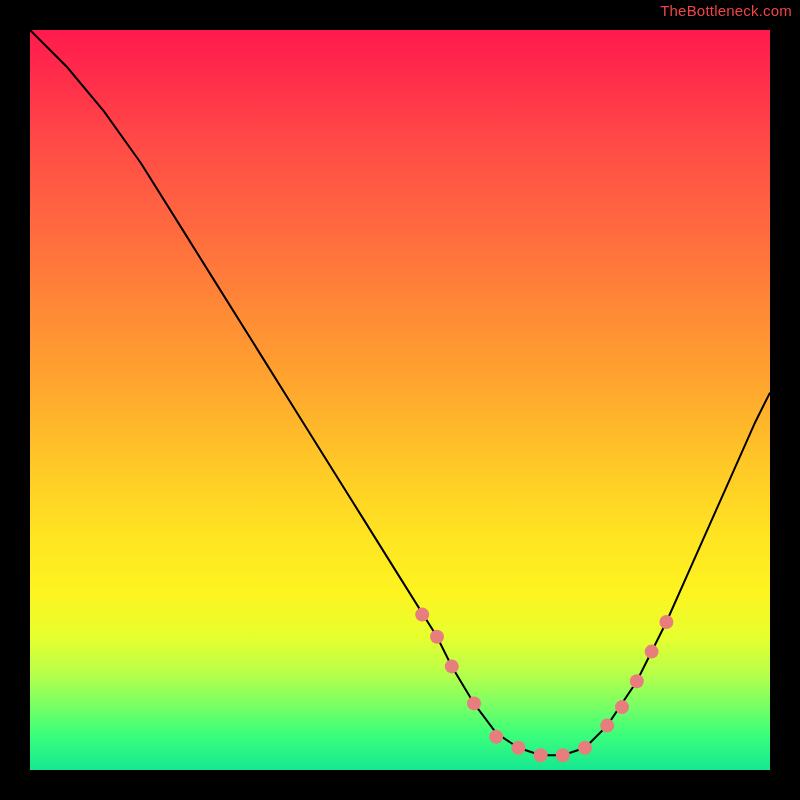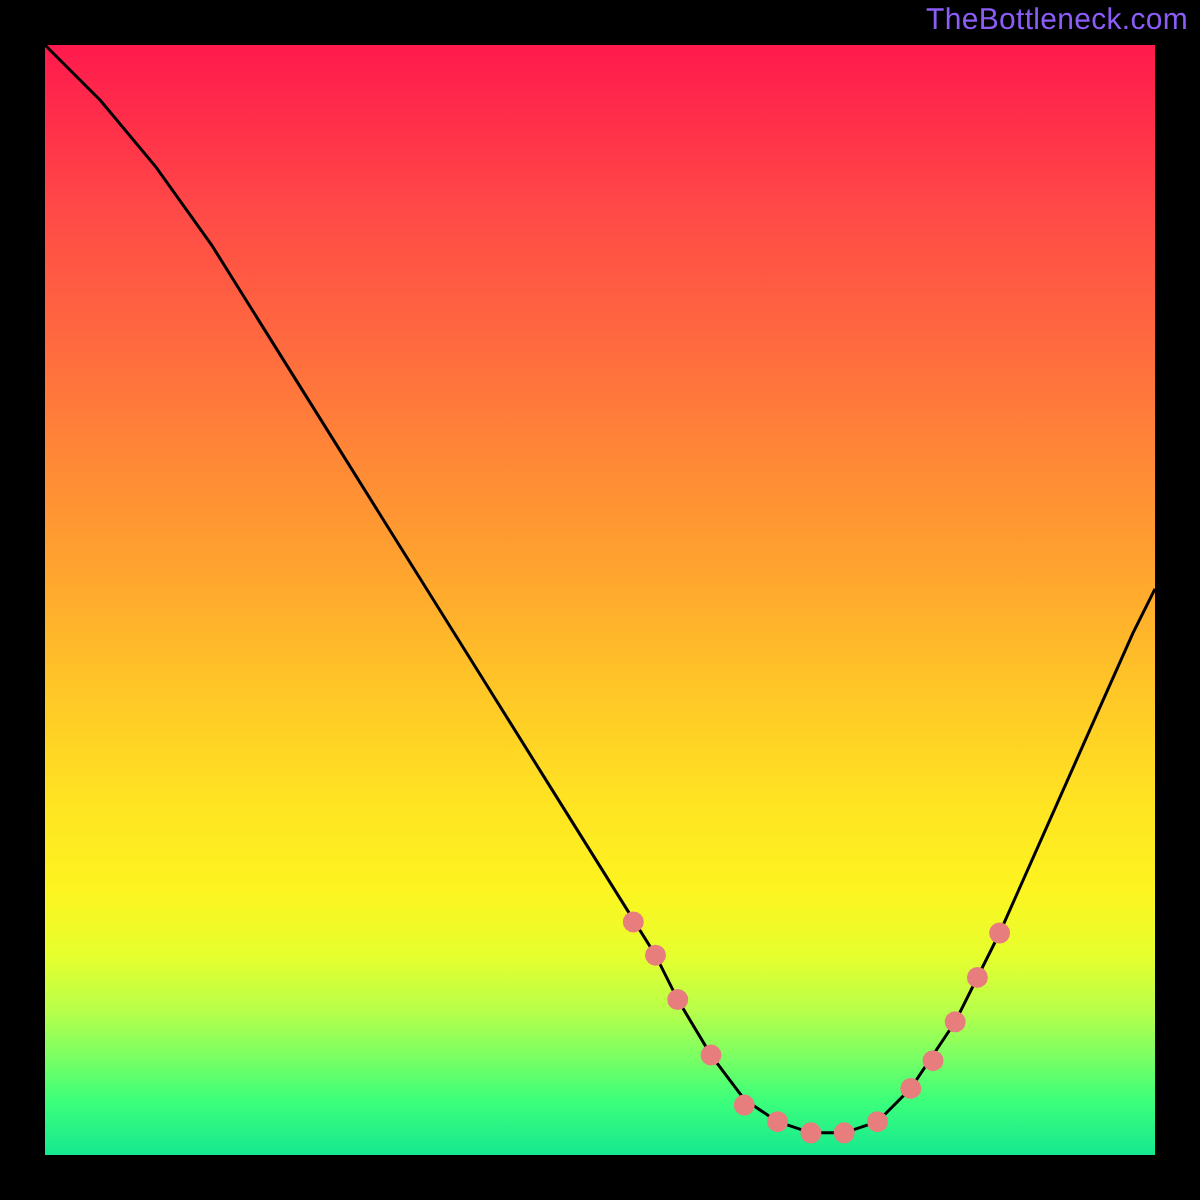--- a/index.html
+++ b/index.html
@@ -39,22 +39,22 @@
       #e6ff2e 82%,
       #b8ff4a 87%,
       #7dff63 91%,
       #3dff7a 95%,
       #15e890 100%);
   }
   .watermark {
     position: absolute;
     top: 2px;
     right: 8px;
-    color: #8b5cf6;
-    font-size: 20px;
+    color: #ef4444;
+    font-size: 15px;
     font-weight: 500;
     letter-spacing: 0.2px;
   }
   svg.curve {
     position: absolute;
     left: 0;
     top: 0;
     width: 740px;
     height: 740px;
     overflow: visible;

